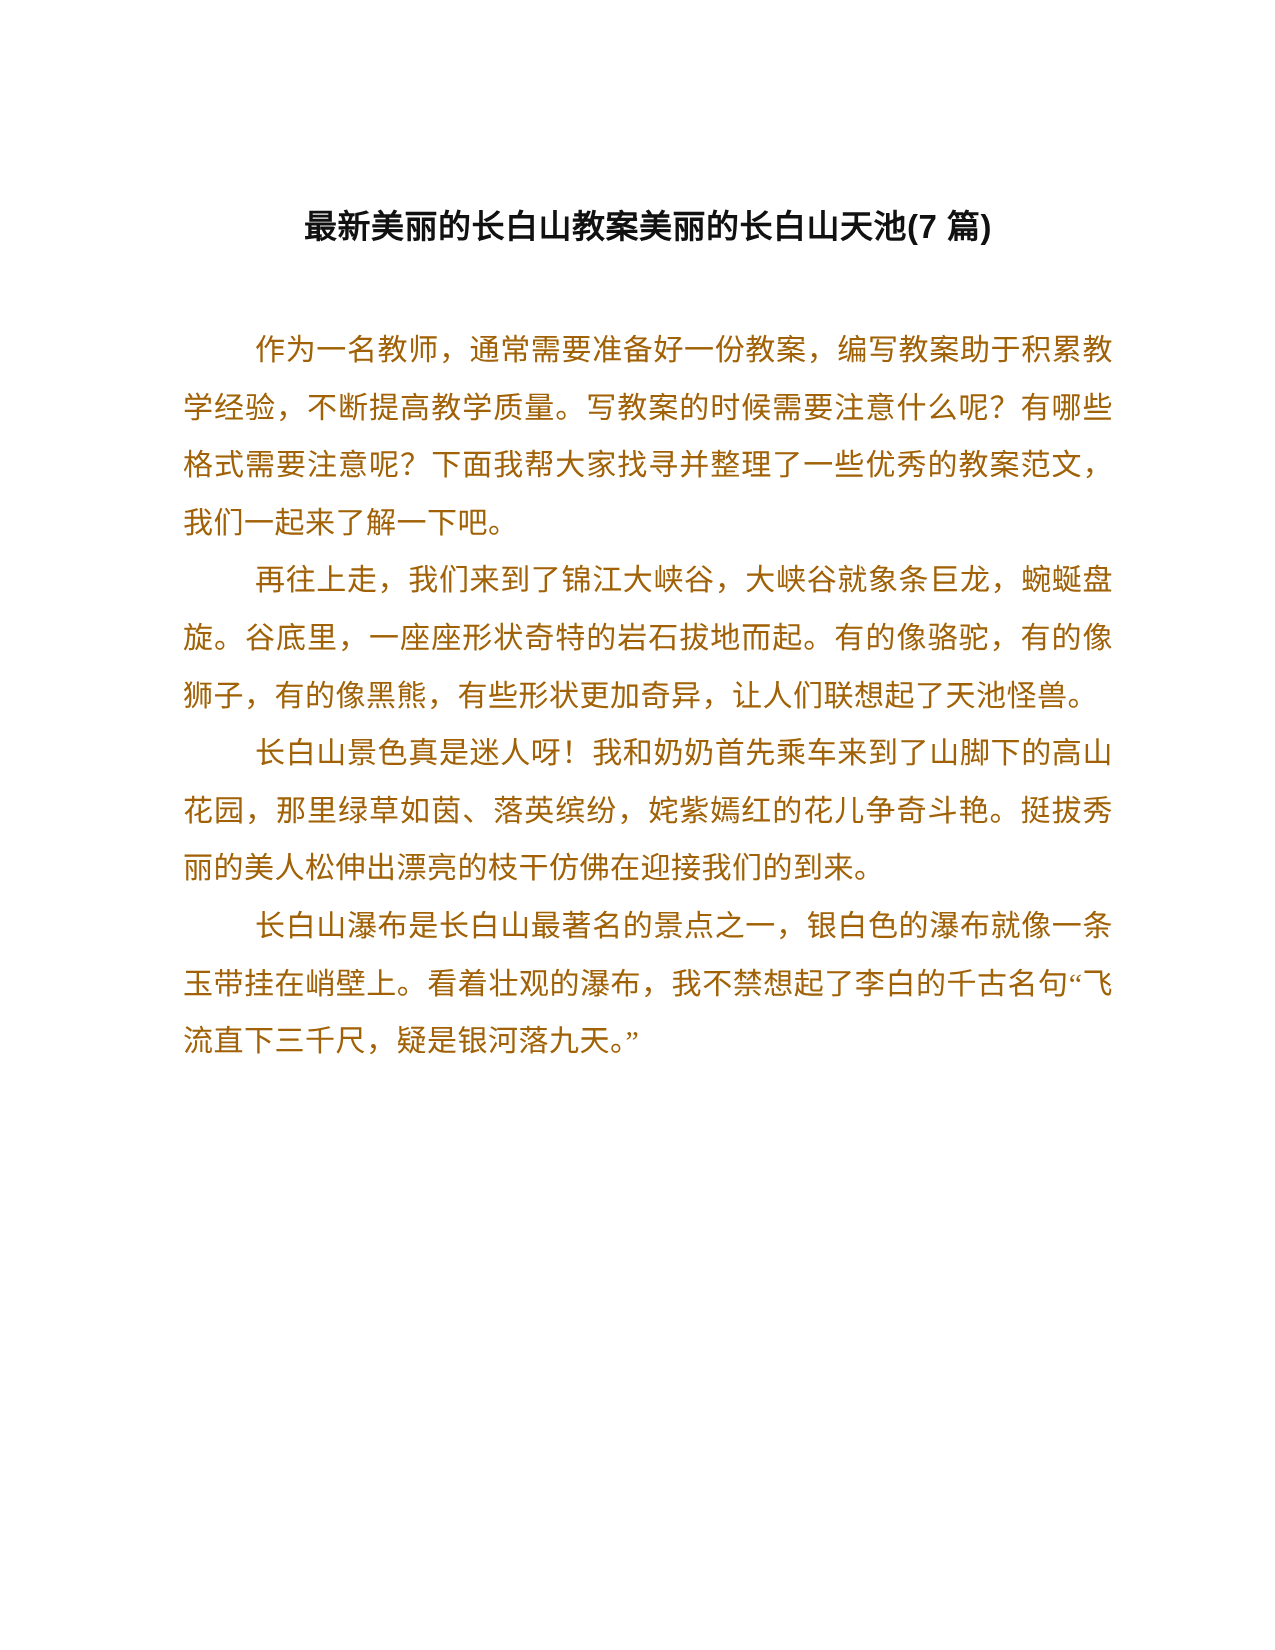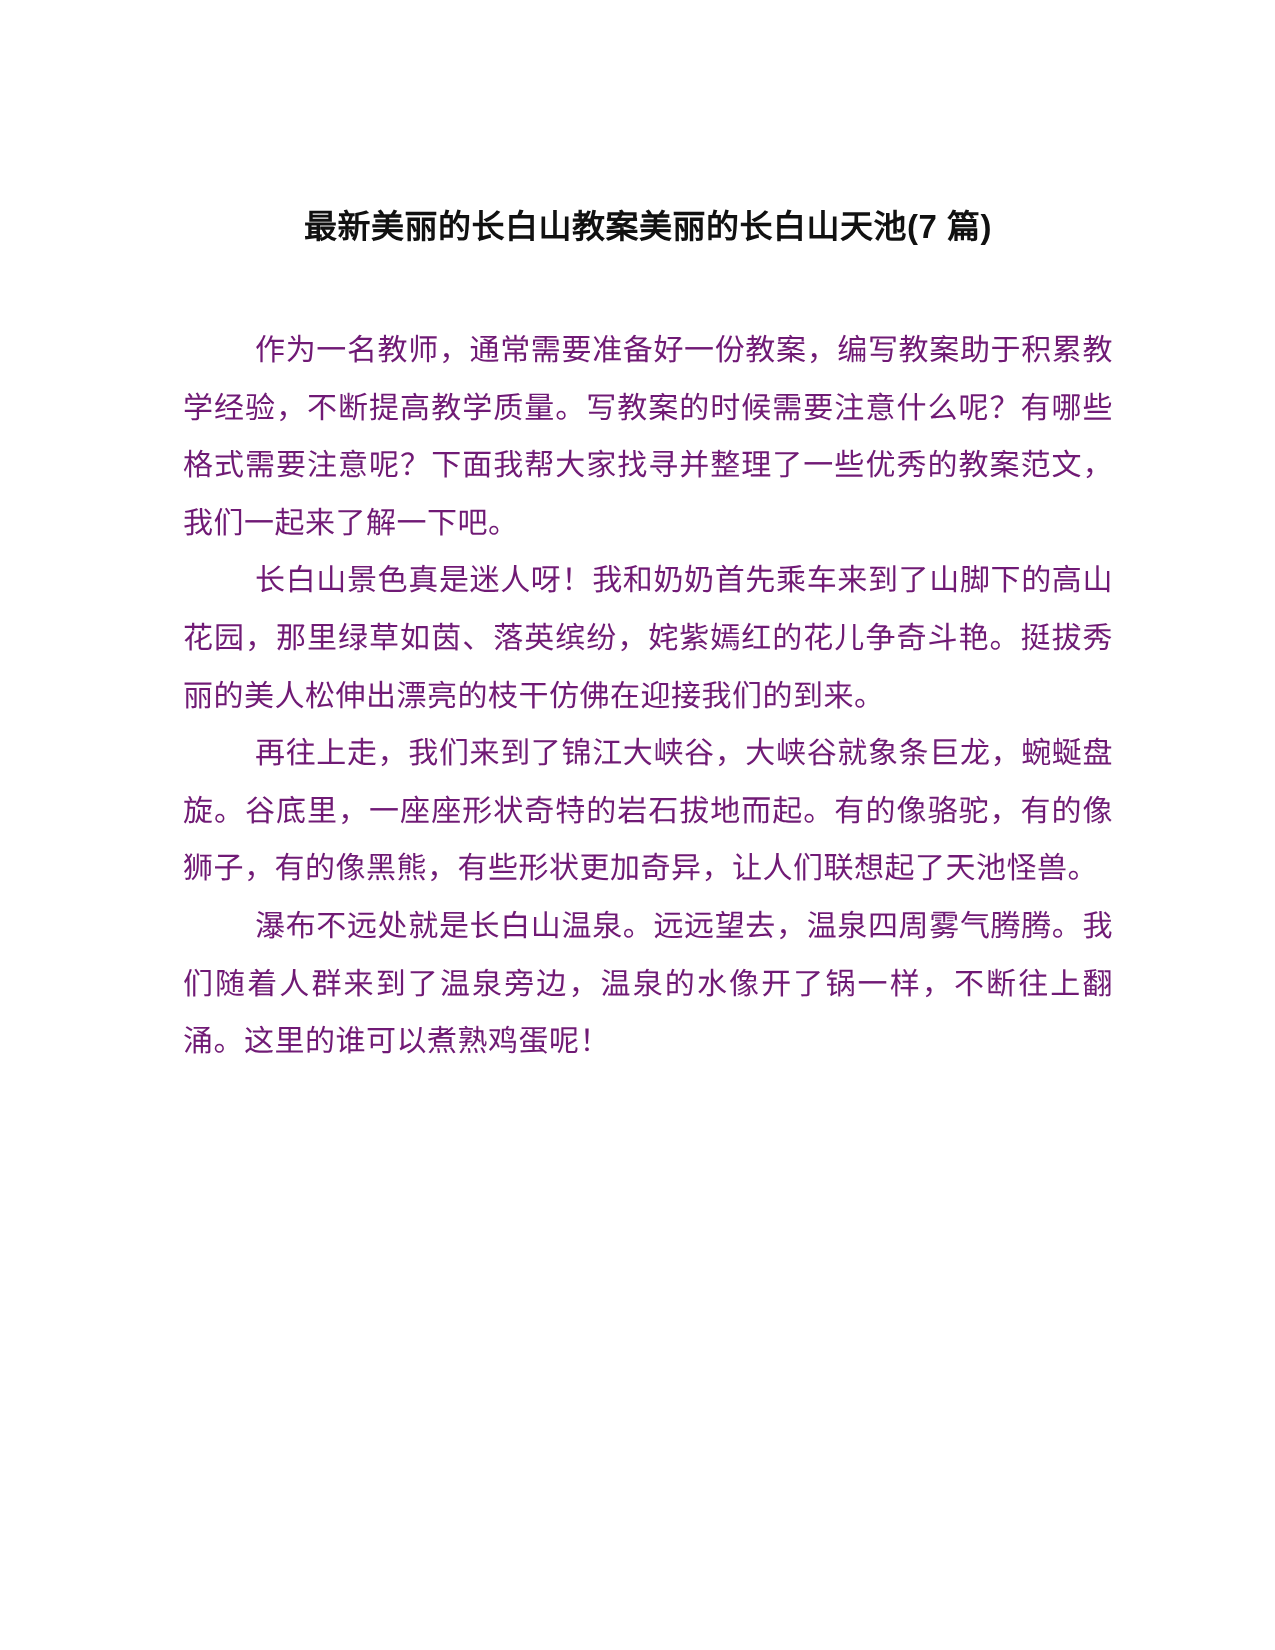--- a/index.html
+++ b/index.html
@@ -27,33 +27,33 @@
     white-space: nowrap;
   }
   .doc-body {
     margin: 72px 0 0 183px;
     width: 930px;
     font-family: "Liberation Serif", "DejaVu Serif", serif;
     font-size: 30px;
     line-height: 57.6px;
     letter-spacing: 0.5px;
     text-align: justify;
-    color: #701a75;
+    color: #a16207;
   }
   .doc-body p {
     margin: 0;
     padding: 0;
     text-indent: 72px;
   }
 </style>
 </head>
 <body>
 
 <div class="page">
   <h1 class="doc-title">最新美丽的长白山教案美丽的长白山天池(7 篇)</h1>
 
   <div class="doc-body">
     <p>作为一名教师，通常需要准备好一份教案，编写教案助于积累教学经验，不断提高教学质量。写教案的时候需要注意什么呢？有哪些格式需要注意呢？下面我帮大家找寻并整理了一些优秀的教案范文，我们一起来了解一下吧。</p>
+    <p>再往上走，我们来到了锦江大峡谷，大峡谷就象条巨龙，蜿蜒盘旋。谷底里，一座座形状奇特的岩石拔地而起。有的像骆驼，有的像狮子，有的像黑熊，有些形状更加奇异，让人们联想起了天池怪兽。</p>
     <p>长白山景色真是迷人呀！我和奶奶首先乘车来到了山脚下的高山花园，那里绿草如茵、落英缤纷，姹紫嫣红的花儿争奇斗艳。挺拔秀丽的美人松伸出漂亮的枝干仿佛在迎接我们的到来。</p>
-    <p>再往上走，我们来到了锦江大峡谷，大峡谷就象条巨龙，蜿蜒盘旋。谷底里，一座座形状奇特的岩石拔地而起。有的像骆驼，有的像狮子，有的像黑熊，有些形状更加奇异，让人们联想起了天池怪兽。</p>
-    <p>瀑布不远处就是长白山温泉。远远望去，温泉四周雾气腾腾。我们随着人群来到了温泉旁边，温泉的水像开了锅一样，不断往上翻涌。这里的谁可以煮熟鸡蛋呢！</p>
+    <p>长白山瀑布是长白山最著名的景点之一，银白色的瀑布就像一条玉带挂在峭壁上。看着壮观的瀑布，我不禁想起了李白的千古名句“飞流直下三千尺，疑是银河落九天。”</p>
   </div>
 </div>
 
 </body></html>

